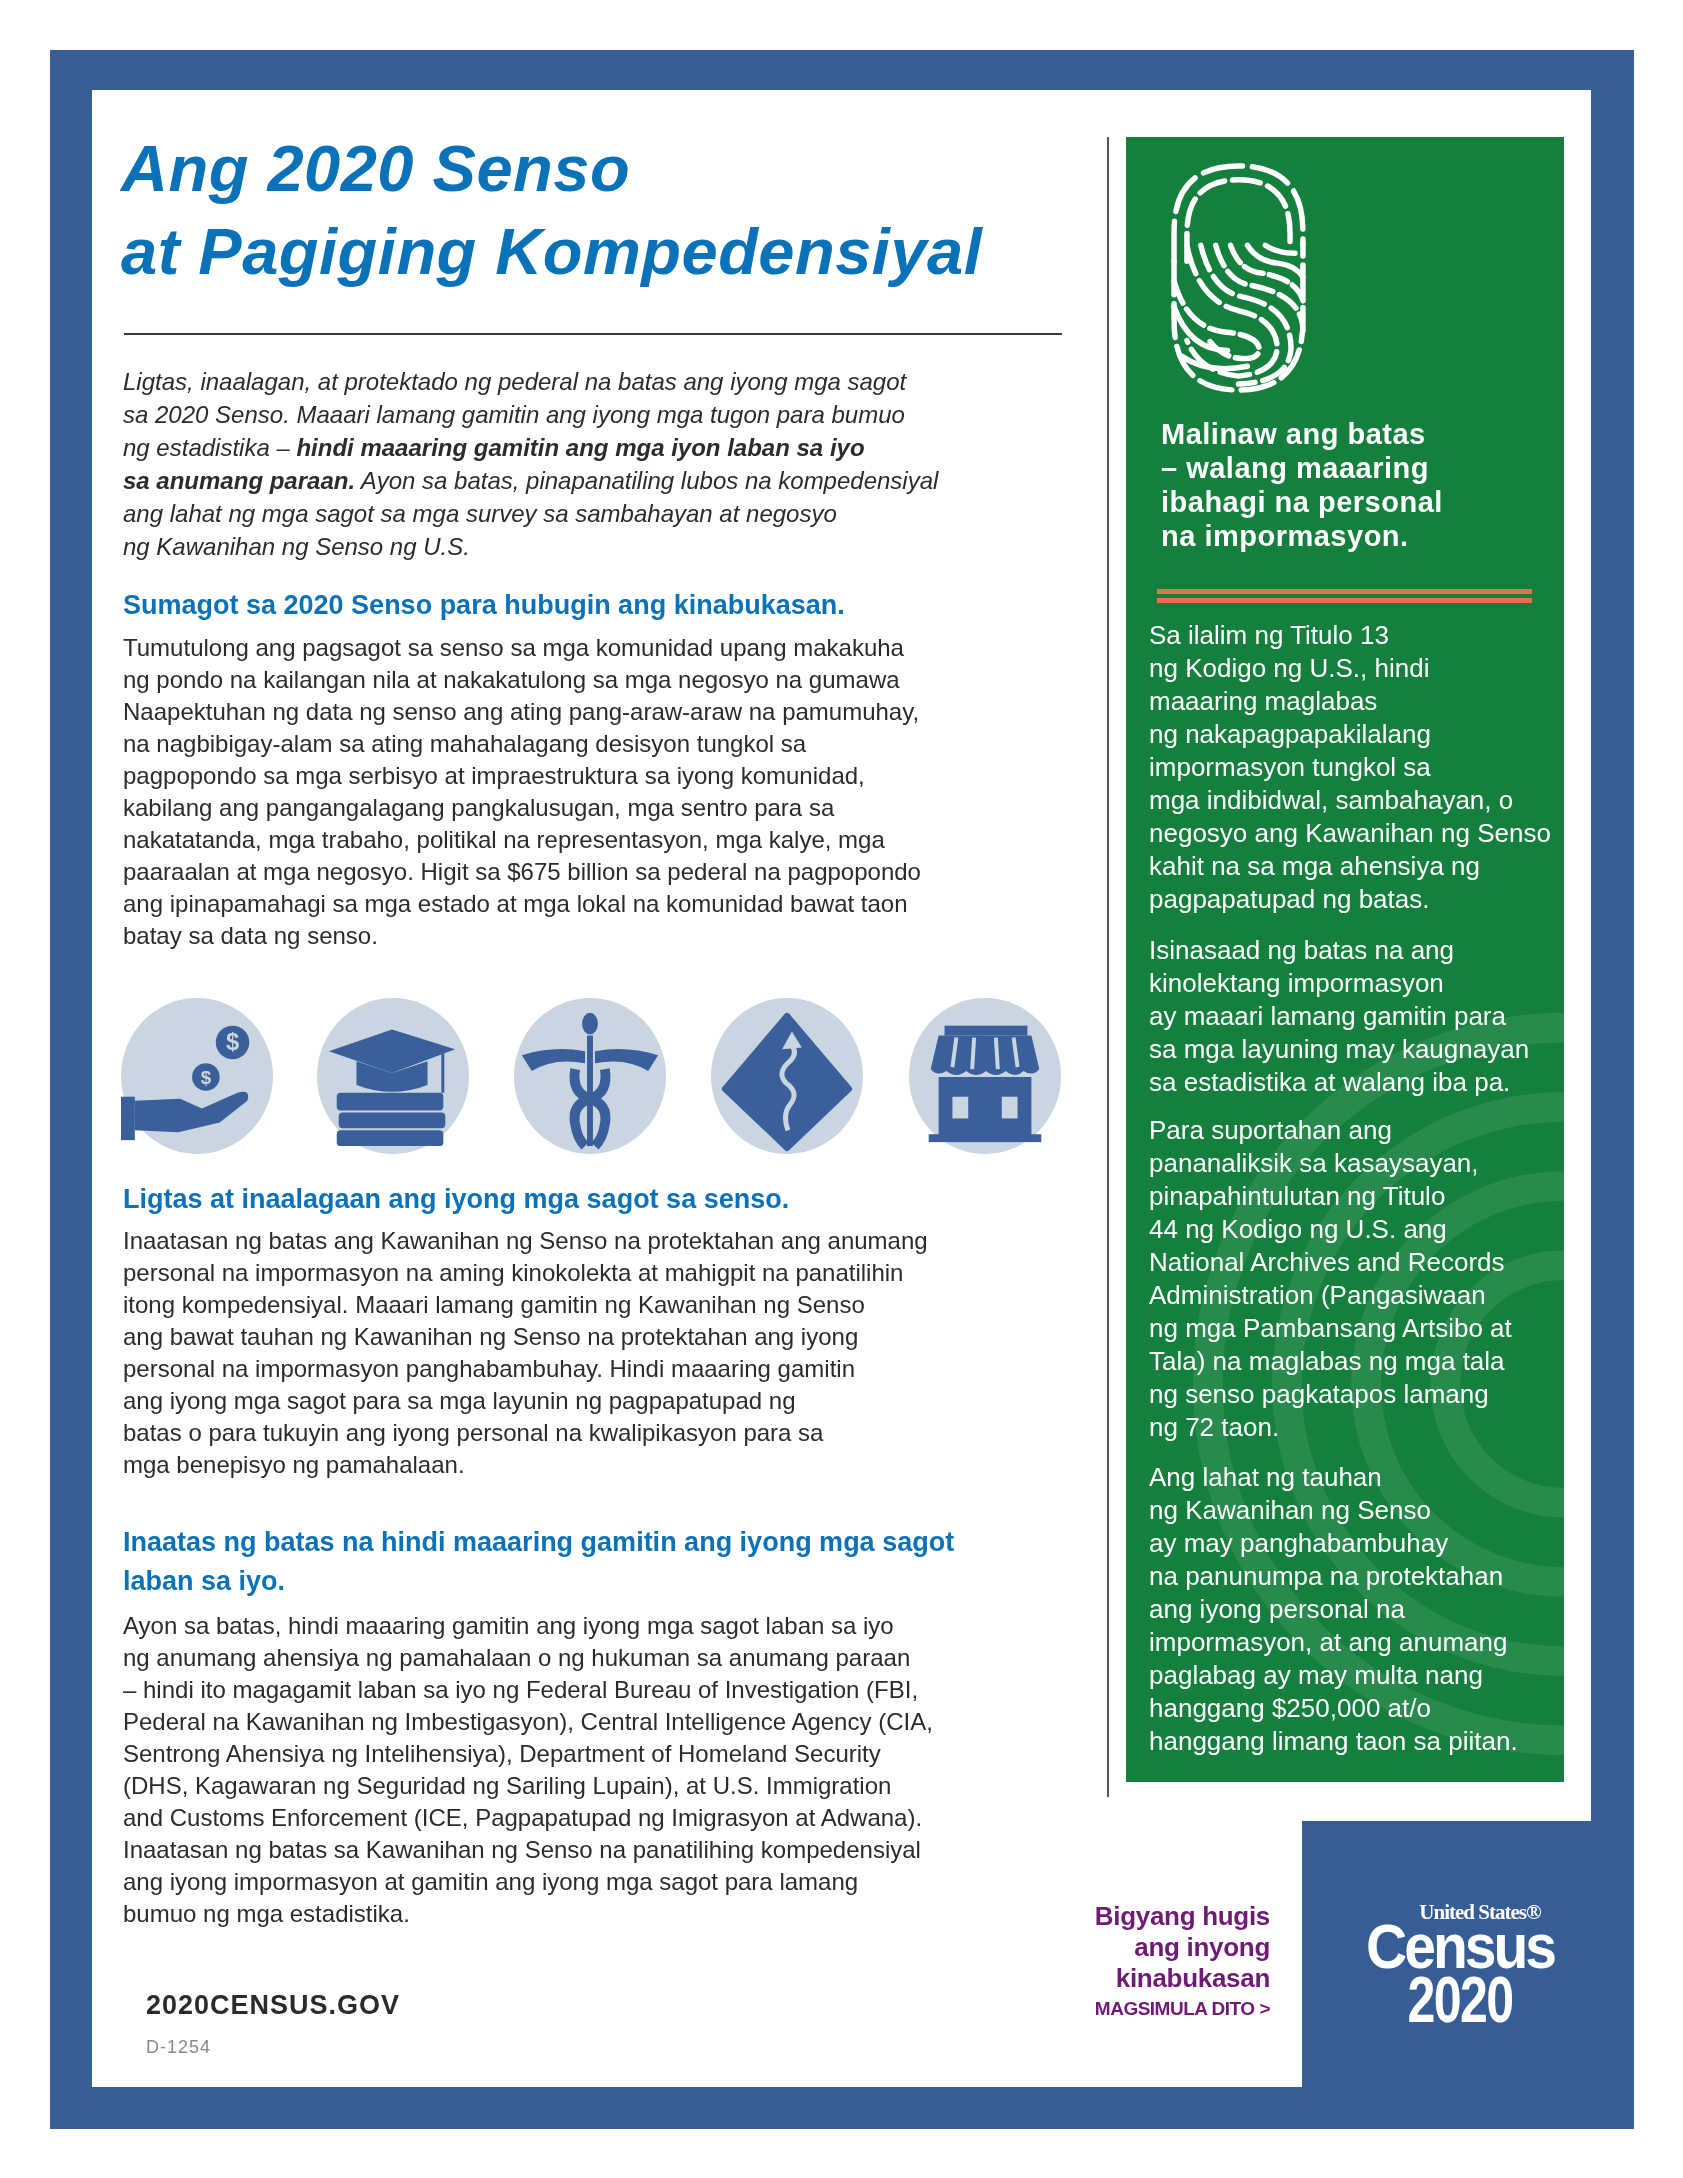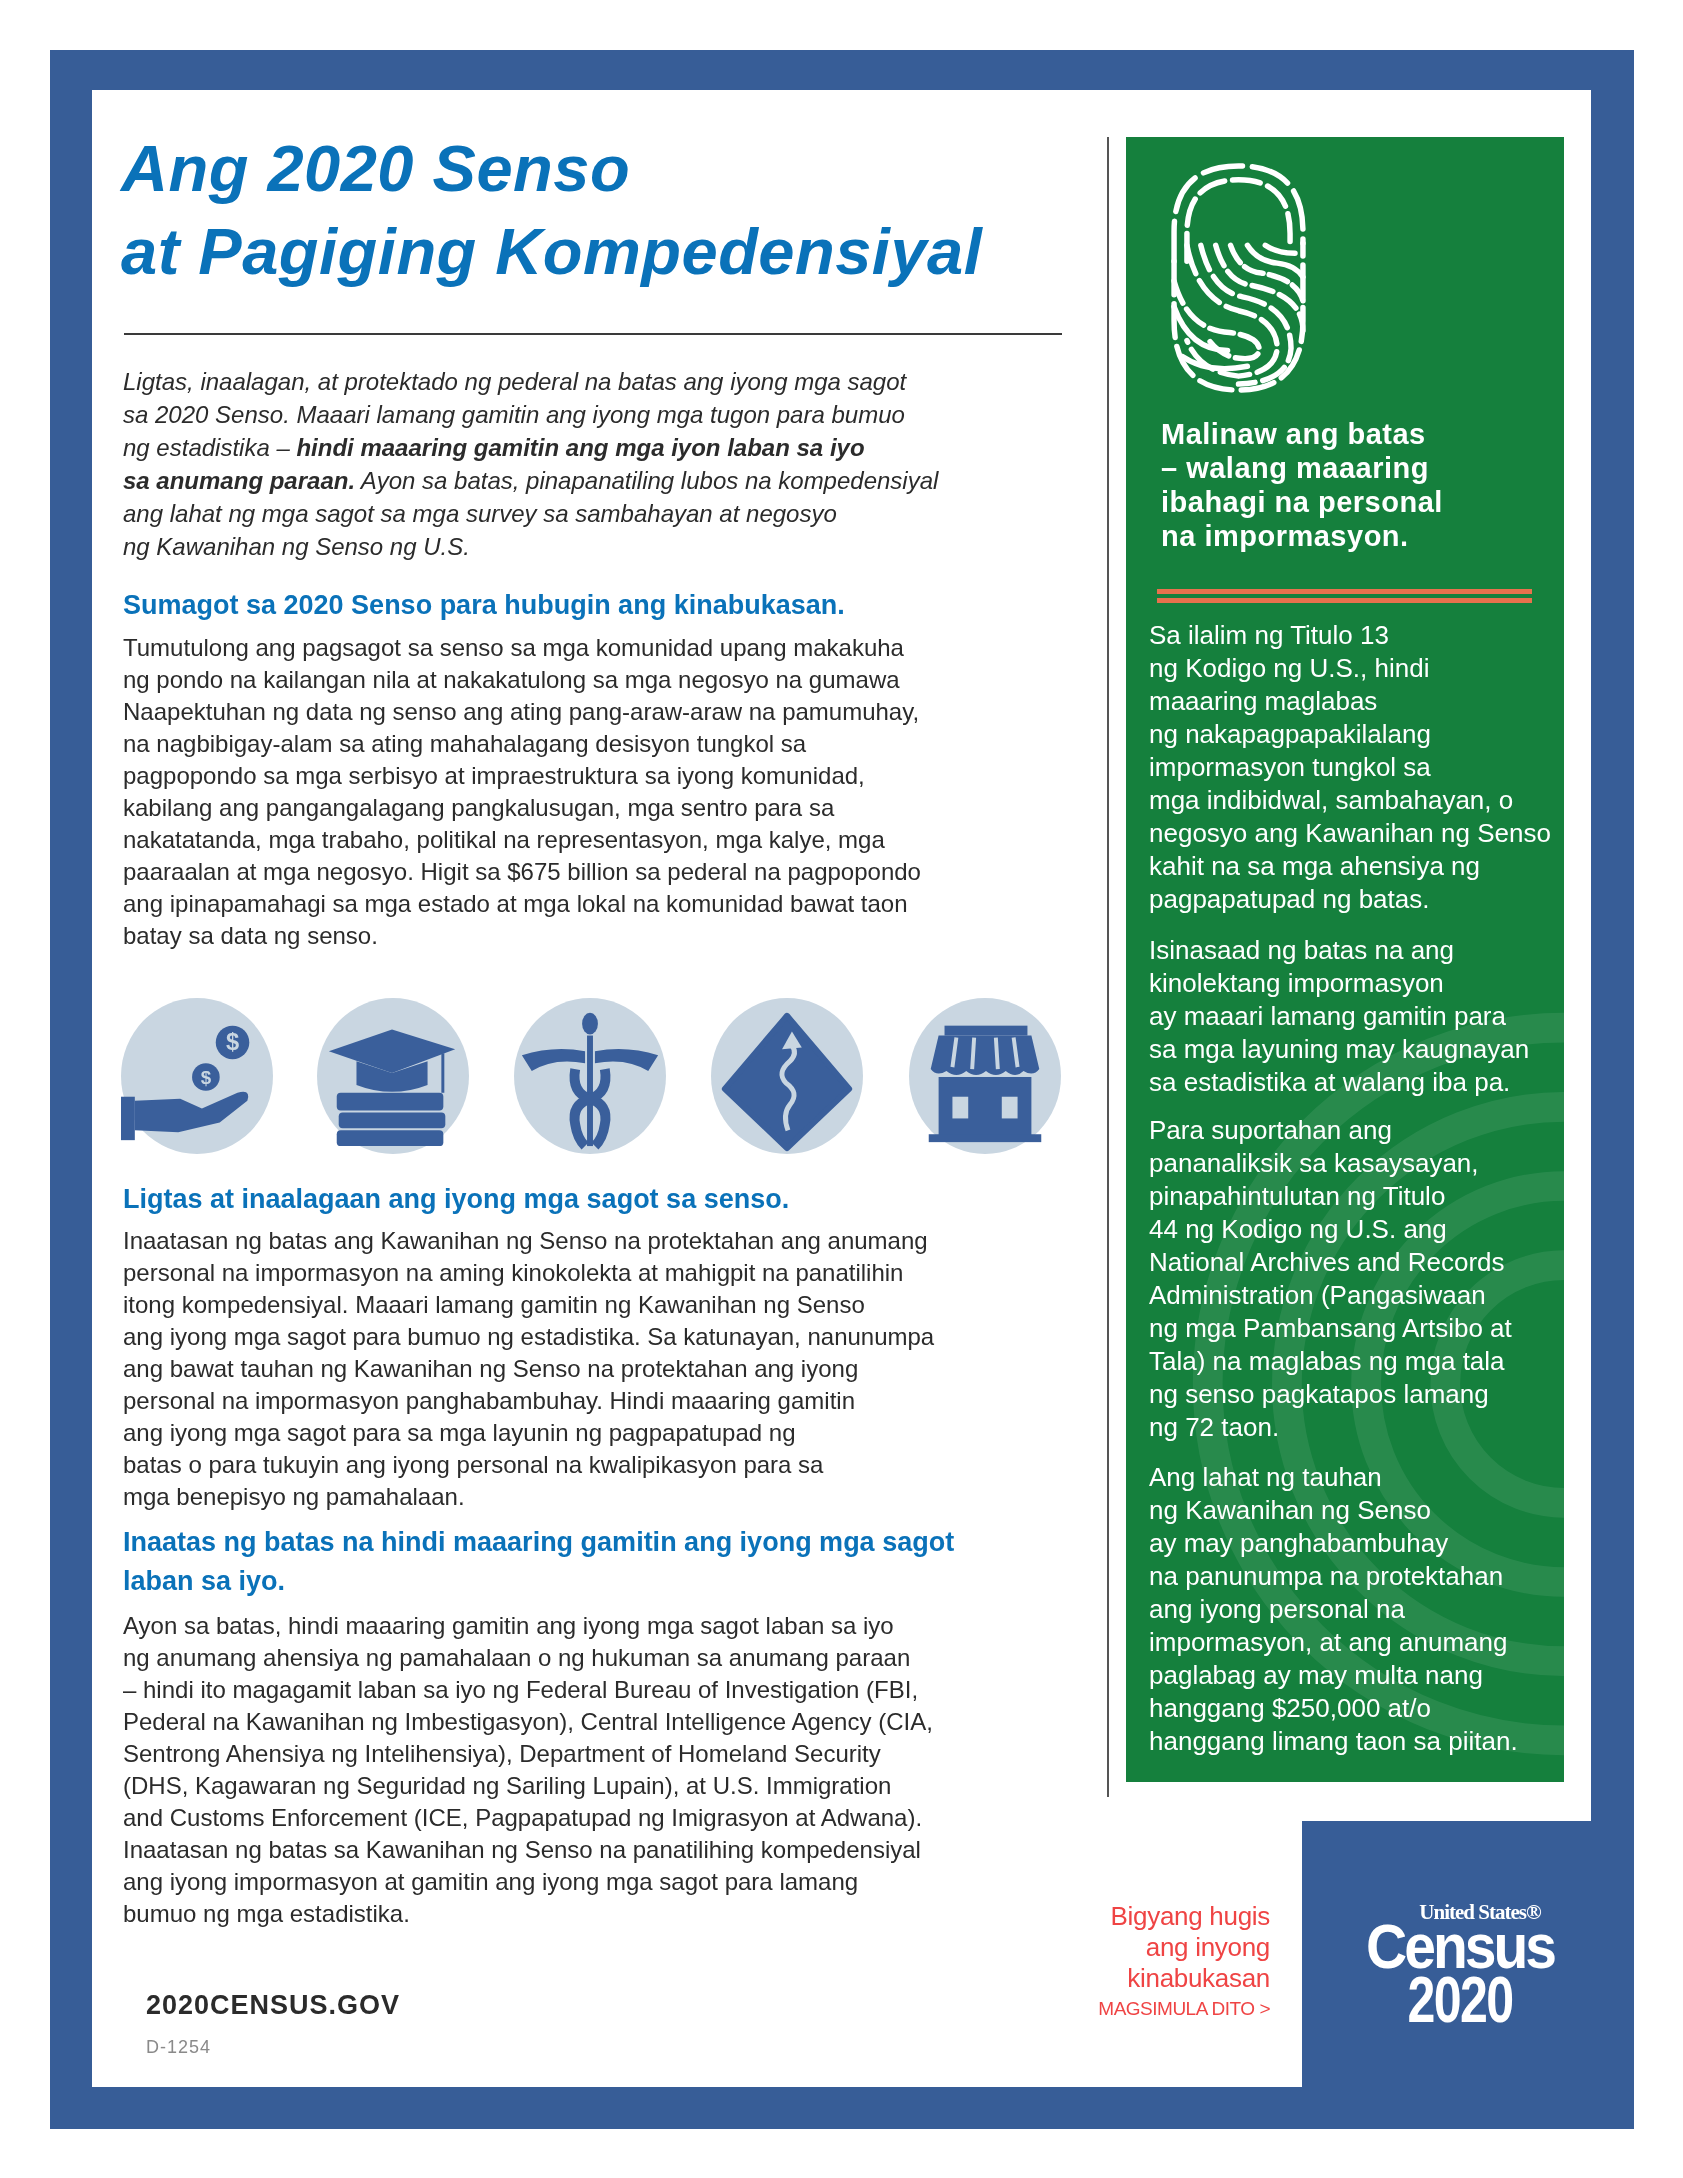--- a/index.html
+++ b/index.html
@@ -35,21 +35,21 @@
   .callout { position: absolute; left: 35px; top: 280px; width: 376px; color: #ffffff; font-weight: bold;
              font-size: 29px; line-height: 34px; letter-spacing: 0.5px; }
   .callout span { display: block; white-space: nowrap; }
   .orange-rule { position: absolute; left: 31px; width: 375px; height: 5px; background: #e8714d; }
   .panel-text { position: absolute; left: 23px; width: 396px; color: #ffffff; font-size: 26px; line-height: 33px; }
   .panel-text span { display: block; white-space: nowrap; }
 
   .footer-url { position: absolute; left: 146px; top: 1990px; font-weight: bold; font-size: 27px; letter-spacing: 1px; color: #2b2b2b; }
   .doc-id { position: absolute; left: 146px; top: 2037px; font-size: 18px; color: #8a8a8a; letter-spacing: 1px; }
 
-  .tagline { position: absolute; left: 1010px; top: 1901px; width: 260px; text-align: right; color: #ef4444; font-weight: normal; }
+  .tagline { position: absolute; left: 1010px; top: 1901px; width: 260px; text-align: right; color: #701a75; font-weight: bold; }
   .tagline .t { display: block; font-size: 26px; line-height: 31px; letter-spacing: -0.3px; }
   .tagline .cta { display: block; font-size: 19px; line-height: 28px; letter-spacing: -0.5px; margin-top: 1px; }
 
   .logo { position: absolute; left: 1361px; top: 1901px; width: 198px; color: #ffffff; font-weight: bold; text-align: center; }
   .logo .us { display: block; font-family: "Liberation Serif", serif; font-size: 21px; line-height: 22px; letter-spacing: -1px; padding-left: 40px; }
   .logo .census { display: block; font-size: 57px; line-height: 46px; letter-spacing: -3px; transform: scaleY(1.1); }
   .logo .year { display: block; font-size: 59px; line-height: 55px; letter-spacing: -2px; transform: scaleX(0.85) scaleY(1.1); margin-top: 4px; }
 </style>
 </head>
 <body>
@@ -136,21 +136,20 @@
       <rect x="94" y="100" width="16" height="22" fill="#c9d6e1"></rect>
     </svg>
   </div>
 </div>
 
 <h2 class="h2" style="top:1180px">Ligtas at inaalagaan ang iyong mga sagot sa senso.</h2>
 <div class="body" style="top:1225px">
   <span>Inaatasan ng batas ang Kawanihan ng Senso na protektahan ang anumang</span>
   <span>personal na impormasyon na aming kinokolekta at mahigpit na panatilihin</span>
   <span>itong kompedensiyal. Maaari lamang gamitin ng Kawanihan ng Senso</span>
-  <span>ang iyong mga sagot para bumuo ng estadistika. Sa katunayan, nanunumpa</span>
   <span>ang bawat tauhan ng Kawanihan ng Senso na protektahan ang iyong</span>
   <span>personal na impormasyon panghabambuhay. Hindi maaaring gamitin</span>
   <span>ang iyong mga sagot para sa mga layunin ng pagpapatupad ng</span>
   <span>batas o para tukuyin ang iyong personal na kwalipikasyon para sa</span>
   <span>mga benepisyo ng pamahalaan.</span>
 </div>
 
 <h2 class="h2" style="top:1523px">
   <span style="display:block">Inaatas ng batas na hindi maaaring gamitin ang iyong mga sagot</span>
   <span style="display:block">laban sa iyo.</span>

